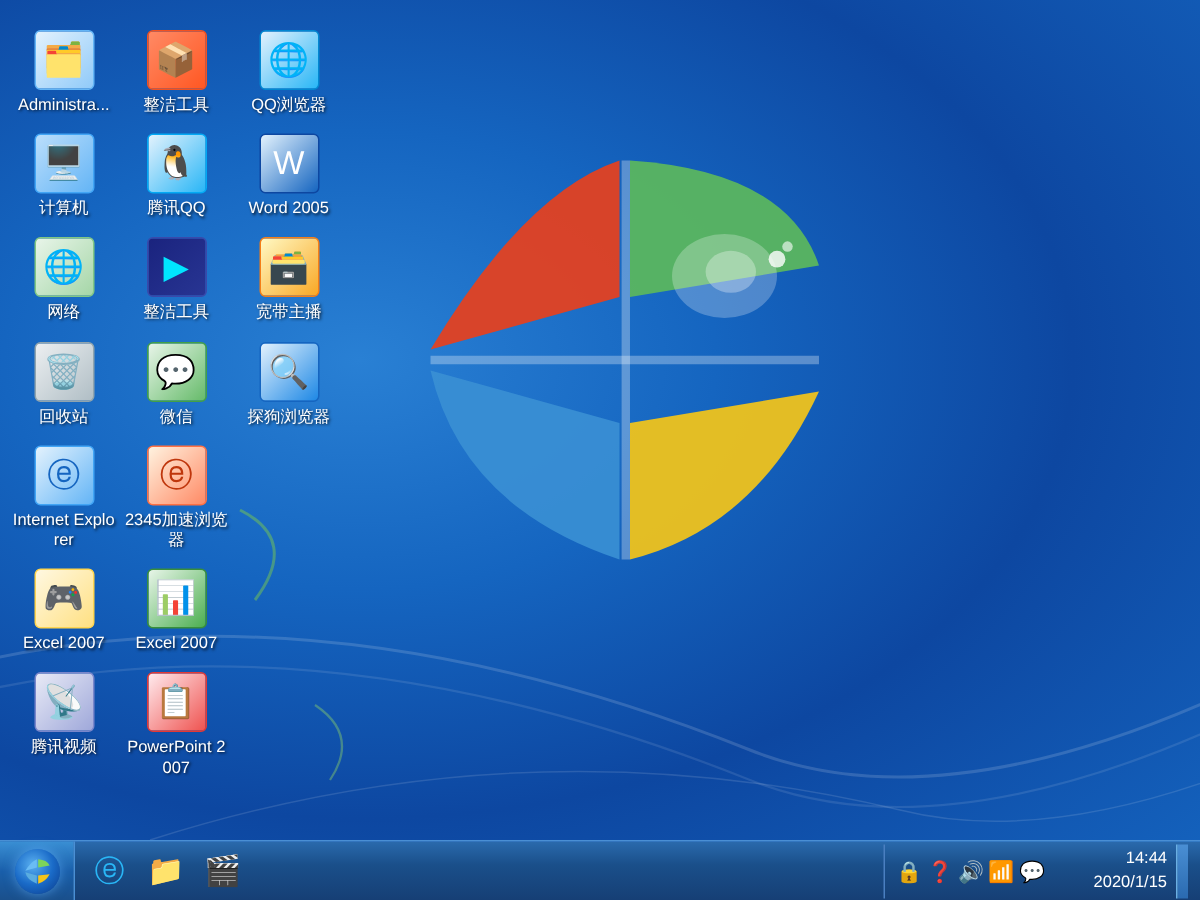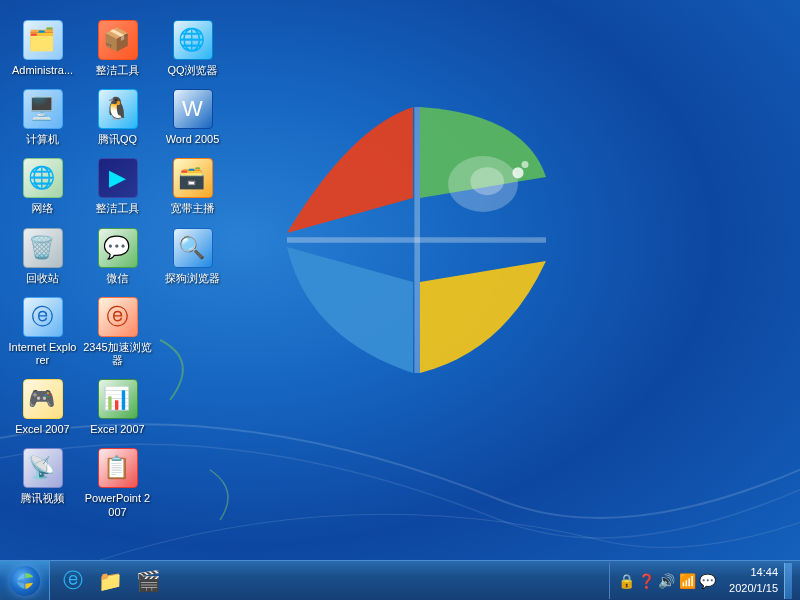--- a/index.html
+++ b/index.html
@@ -163,20 +163,21 @@
 
     .clock {
       display: flex;
       flex-direction: column;
       align-items: flex-end;
       color: white;
       font-size: 11px;
       line-height: 1.4;
       padding-left: 8px;
       cursor: pointer;
+      margin-left: 20px;
     }
 
     .show-desktop {
       width: 8px;
       height: 36px;
       background: linear-gradient(to bottom, #4a8fd4, #2a6ab0);
       border-left: 1px solid #6aafe4;
       cursor: pointer;
       margin-left: 2px;
     }

